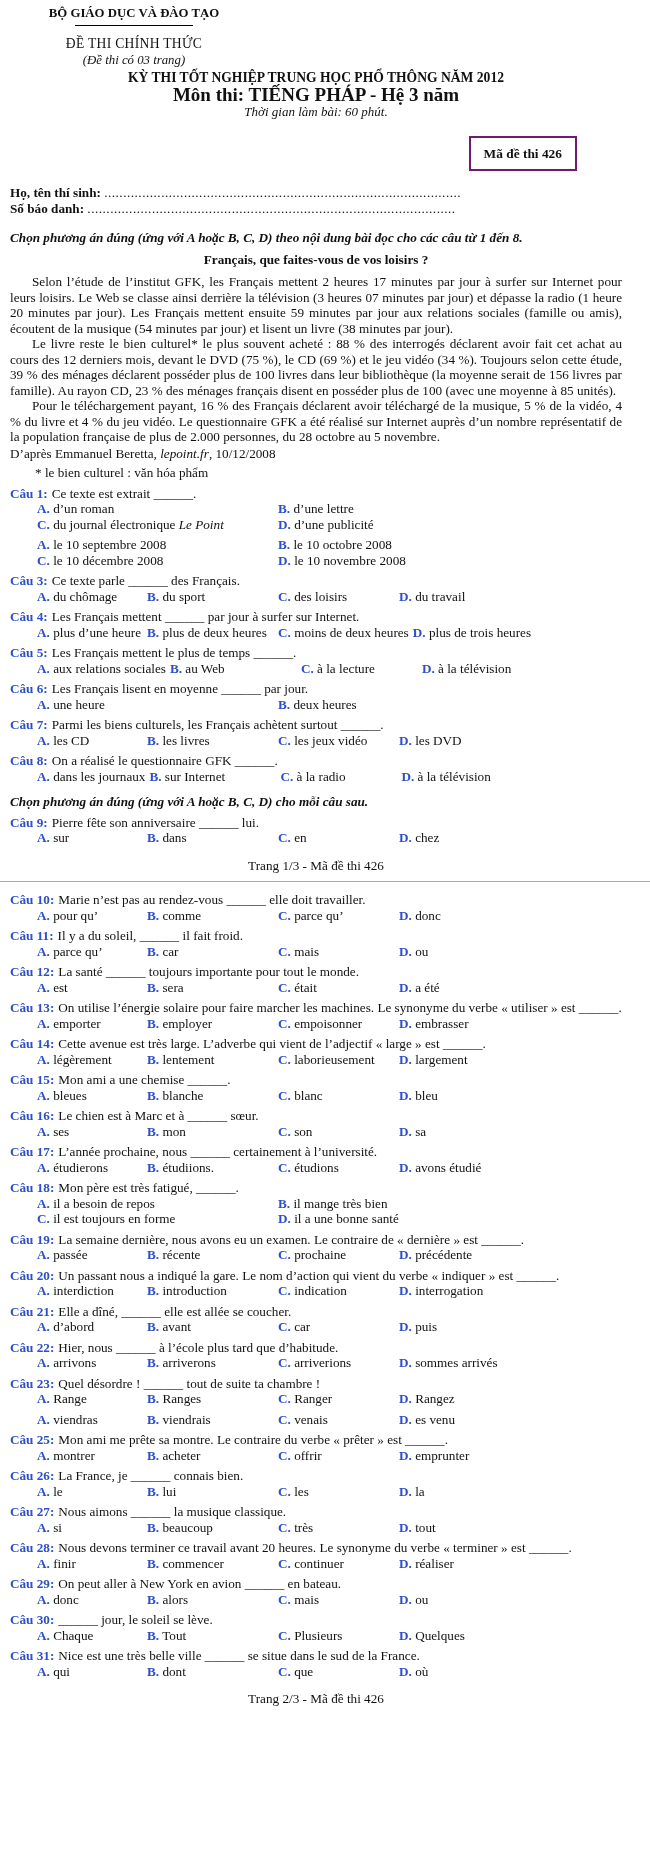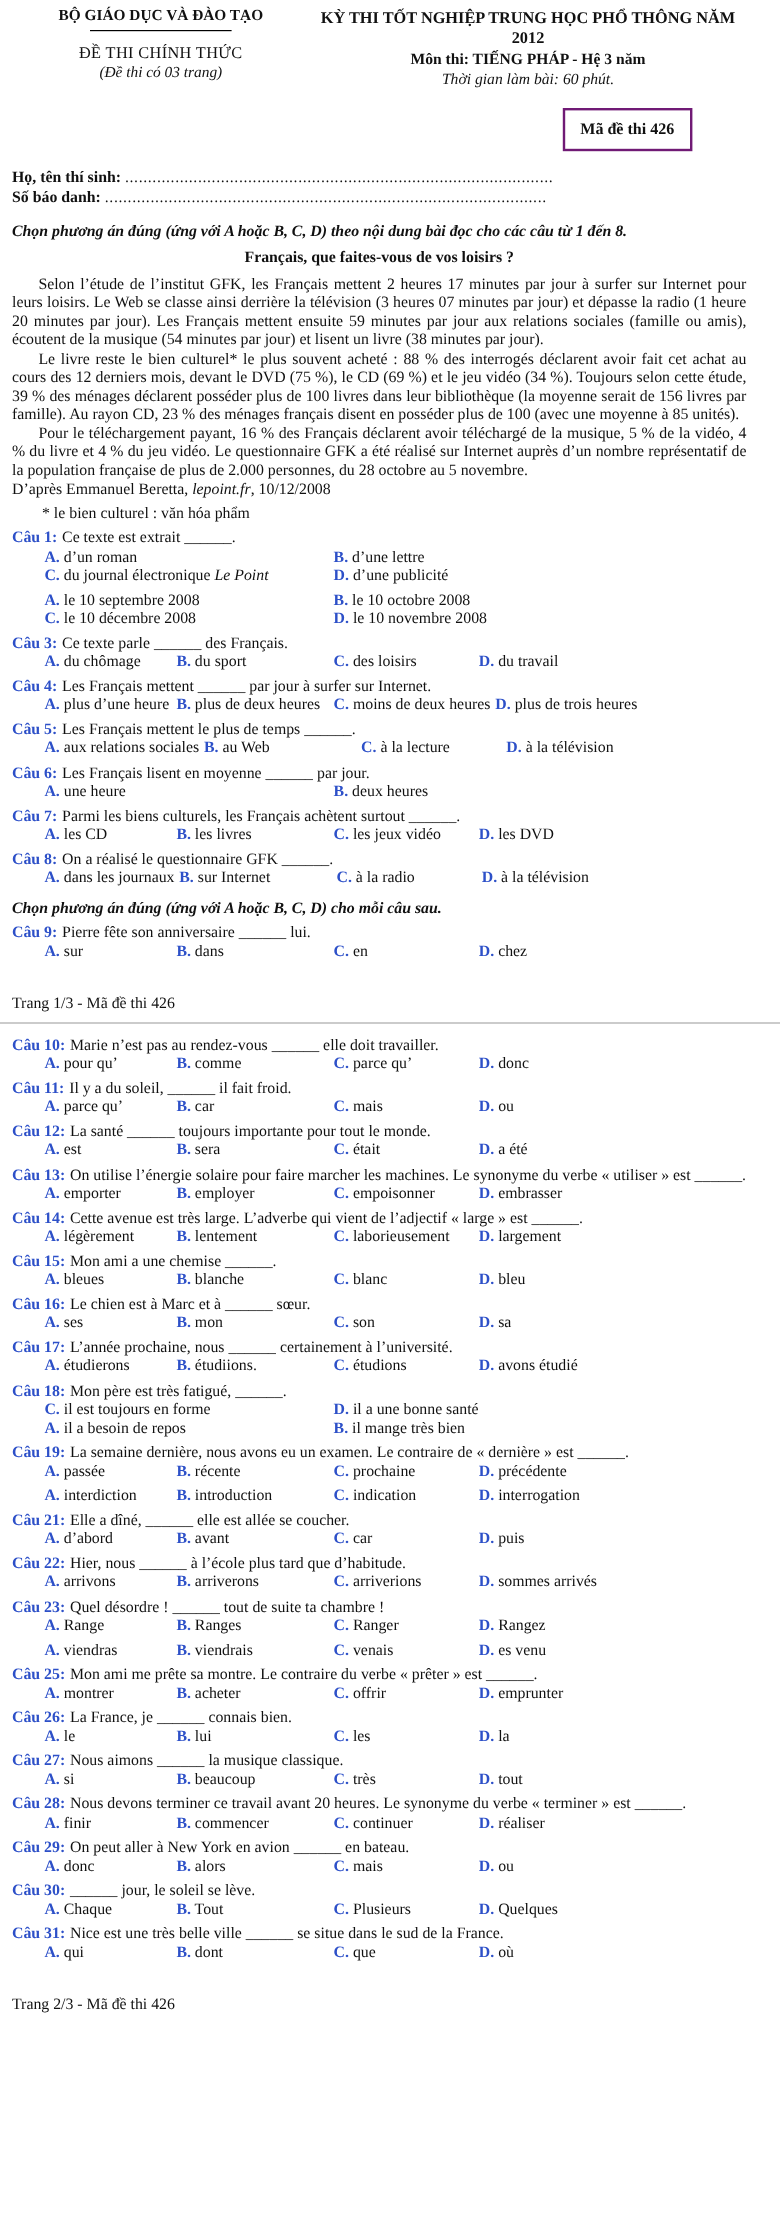--- a/index.html
+++ b/index.html
@@ -5,29 +5,29 @@
   :root{ --blue:#2d50c8; --ink:#111; }
   *{ box-sizing:border-box; }
   html,body{ margin:0; padding:0; background:#fff; }
   body{
     width:650px; min-height:1854px;
     padding:6px 28px 10px 10px;
     font-family:"Liberation Serif","DejaVu Serif",serif;
     font-size:13.2px; line-height:15.5px; color:var(--ink);
   }
   
-  .header-row{ display:flex; }
+  .header-row{ display:flex;flex-direction:column; }
   .h-left{ width:248px; text-align:center; }
   .h-right{ flex:1; text-align:center; }
   .ministry{ font-weight:bold; font-size:12.8px; white-space:nowrap; }
   .ministry-rule{ width:118px; border-top:1.2px solid #000; margin:3px auto 10px; height:0; }
   .exam-type{ font-size:13.6px; letter-spacing:.3px; }
   .pages-note{ font-style:italic; font-size:12.8px; margin-top:2px; }
   .exam-title{ font-weight:bold; font-size:13.6px; line-height:17px; }
-  .subject{ font-weight:bold; font-size:13px; line-height:17px; }
+  .subject{ font-weight:bold; font-size:19px; line-height:17px; }
   .duration{ font-style:italic; font-size:13px; line-height:17px; }
   .codebox-row{ display:flex; justify-content:flex-end; margin:16px 45px 14px 0; }
   .codebox{ border:2px solid #701a75; padding:8px 13px; font-weight:bold; font-size:13.4px; }
   .cand-line{ font-weight:bold; line-height:16px; }
   .cand-line .dots{ font-weight:normal; letter-spacing:.5px; }
   
   .instruction{ font-weight:bold; font-style:italic; margin:13px 0 6px; }
   .reading-title{ text-align:center; font-weight:bold; margin:6px 0 7px; }
   .para{ text-align:justify; text-indent:22px; }
   .attribution{ text-align:left; margin-top:1px; }
@@ -36,21 +36,21 @@
   
   .question{ margin:5px 0; }
   .stem{ text-align:justify; }
   .qlabel{ color:var(--blue); font-weight:bold; margin-right:4px; }
   .letter{ color:var(--blue); font-weight:bold; }
   .opts{ padding-left:27px; display:grid; column-gap:4px; }
   .opts-four{ grid-template-columns:minmax(106px,max-content) minmax(127px,max-content) minmax(117px,max-content) max-content; }
   .opts-two{ grid-template-columns:minmax(237px,max-content) max-content; }
   .opt{ white-space:normal; }
   
-  .page-footer{ text-align:left; margin:28px 0 6px; }
+  .page-footer{ text-align:center; margin:12px 0 6px; }
   .page-divider{ border:0; border-top:1px solid #aaa; margin:8px -28px 10px -10px; }
 </style>
 </head>
 <body>
 
 <div class="header-row">
   <div class="h-left">
     <div class="ministry">BỘ GIÁO DỤC VÀ ĐÀO TẠO</div>
     <div class="ministry-rule"></div>
     <div class="exam-type">ĐỀ THI CHÍNH THỨC</div>
@@ -249,38 +249,39 @@
       <div class="opts opts-four">
         <span class="opt"><span class="letter">A.</span> étudierons</span>
         <span class="opt"><span class="letter">B.</span> étudiions.</span>
         <span class="opt"><span class="letter">C.</span> étudions</span>
         <span class="opt"><span class="letter">D.</span> avons étudié</span>
       </div>
     </div>
     <div class="question">
       <div class="stem"><span class="qlabel">Câu 18:</span>Mon père est très fatigué, ______.</div>
       <div class="opts opts-two">
+        <span class="opt"><span class="letter">A.</span> il a besoin de repos</span>
+        <span class="opt"><span class="letter">B.</span> il mange très bien</span>
+      </div>
+      <div class="opts opts-two">
         <span class="opt"><span class="letter">C.</span> il est toujours en forme</span>
         <span class="opt"><span class="letter">D.</span> il a une bonne santé</span>
-      </div>
-      <div class="opts opts-two">
-        <span class="opt"><span class="letter">A.</span> il a besoin de repos</span>
-        <span class="opt"><span class="letter">B.</span> il mange très bien</span>
       </div>
     </div>
     <div class="question">
       <div class="stem"><span class="qlabel">Câu 19:</span>La semaine dernière, nous avons eu un examen. Le contraire de « dernière » est ______.</div>
       <div class="opts opts-four">
         <span class="opt"><span class="letter">A.</span> passée</span>
         <span class="opt"><span class="letter">B.</span> récente</span>
         <span class="opt"><span class="letter">C.</span> prochaine</span>
         <span class="opt"><span class="letter">D.</span> précédente</span>
       </div>
     </div>
     <div class="question">
+      <div class="stem"><span class="qlabel">Câu 20:</span>Un passant nous a indiqué la gare. Le nom d’action qui vient du verbe « indiquer » est ______.</div>
       <div class="opts opts-four">
         <span class="opt"><span class="letter">A.</span> interdiction</span>
         <span class="opt"><span class="letter">B.</span> introduction</span>
         <span class="opt"><span class="letter">C.</span> indication</span>
         <span class="opt"><span class="letter">D.</span> interrogation</span>
       </div>
     </div>
     <div class="question">
       <div class="stem"><span class="qlabel">Câu 21:</span>Elle a dîné, ______ elle est allée se coucher.</div>
       <div class="opts opts-four">

